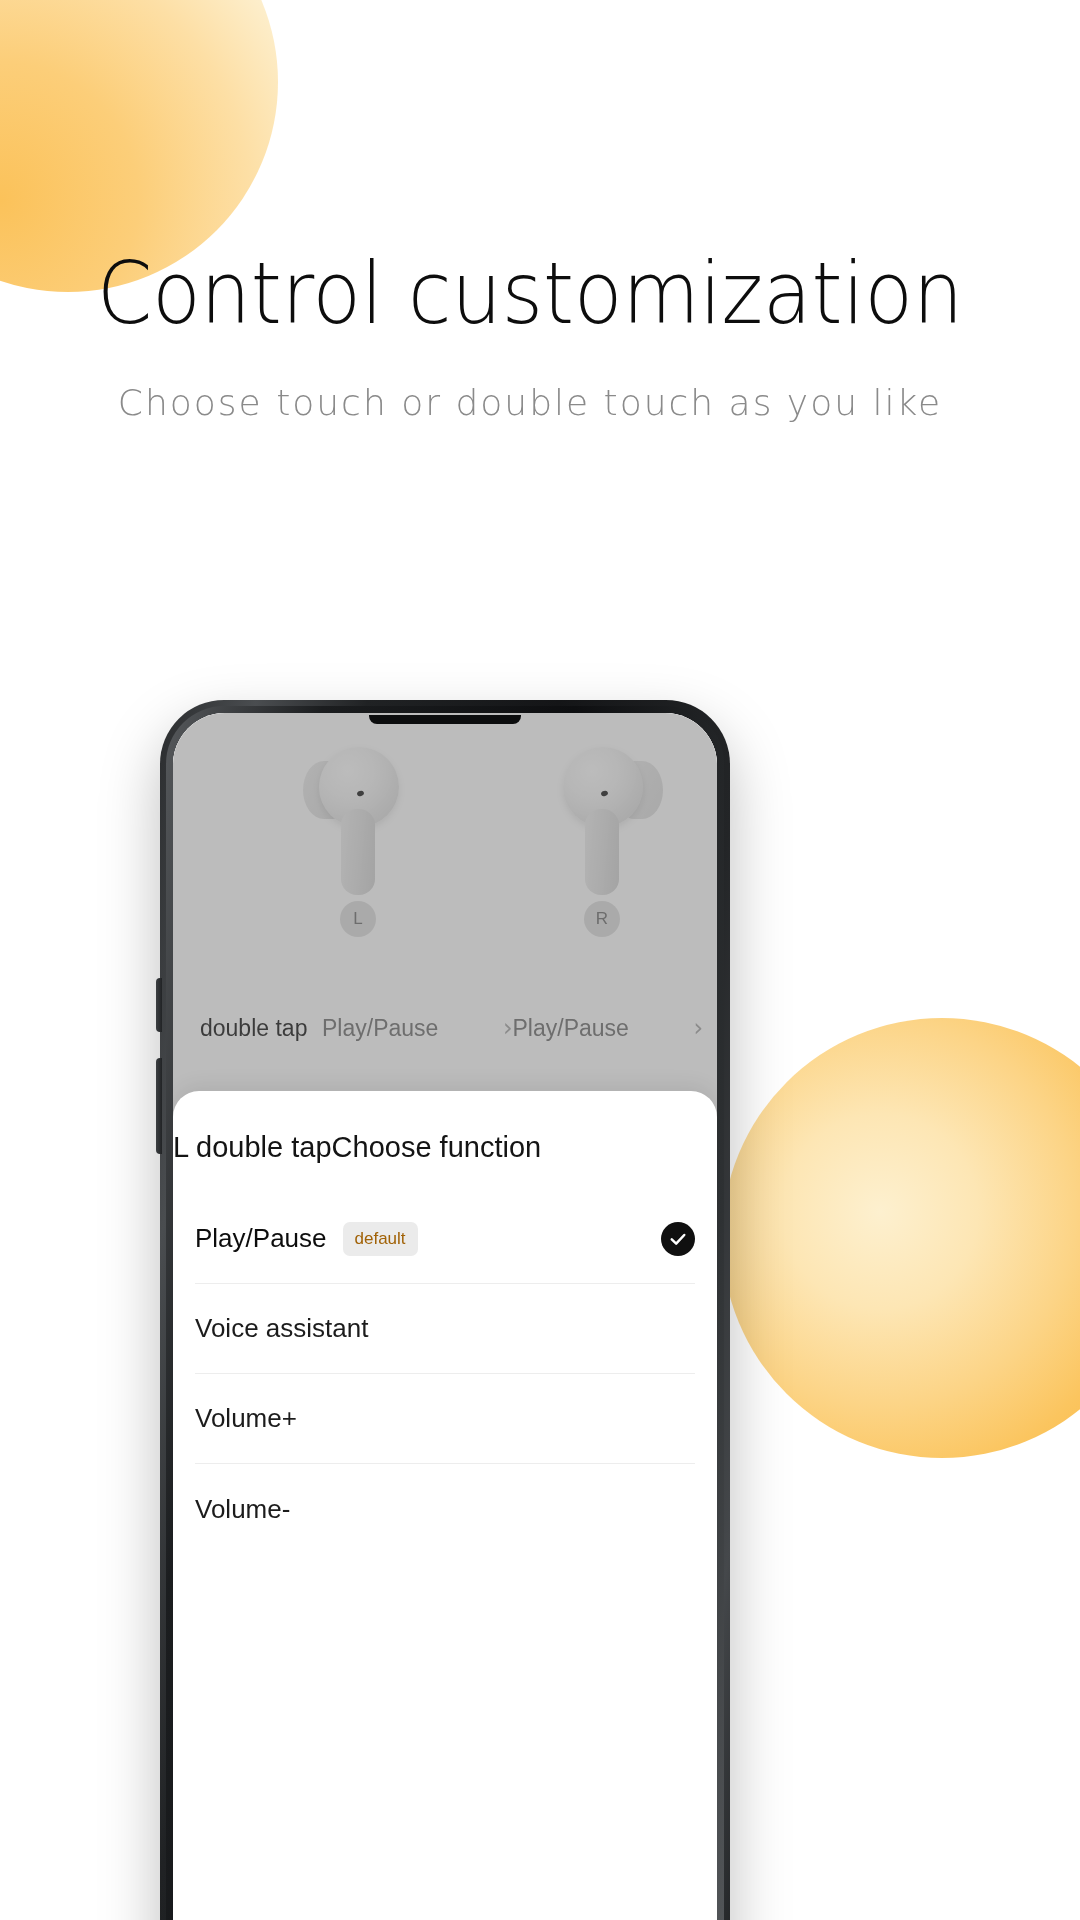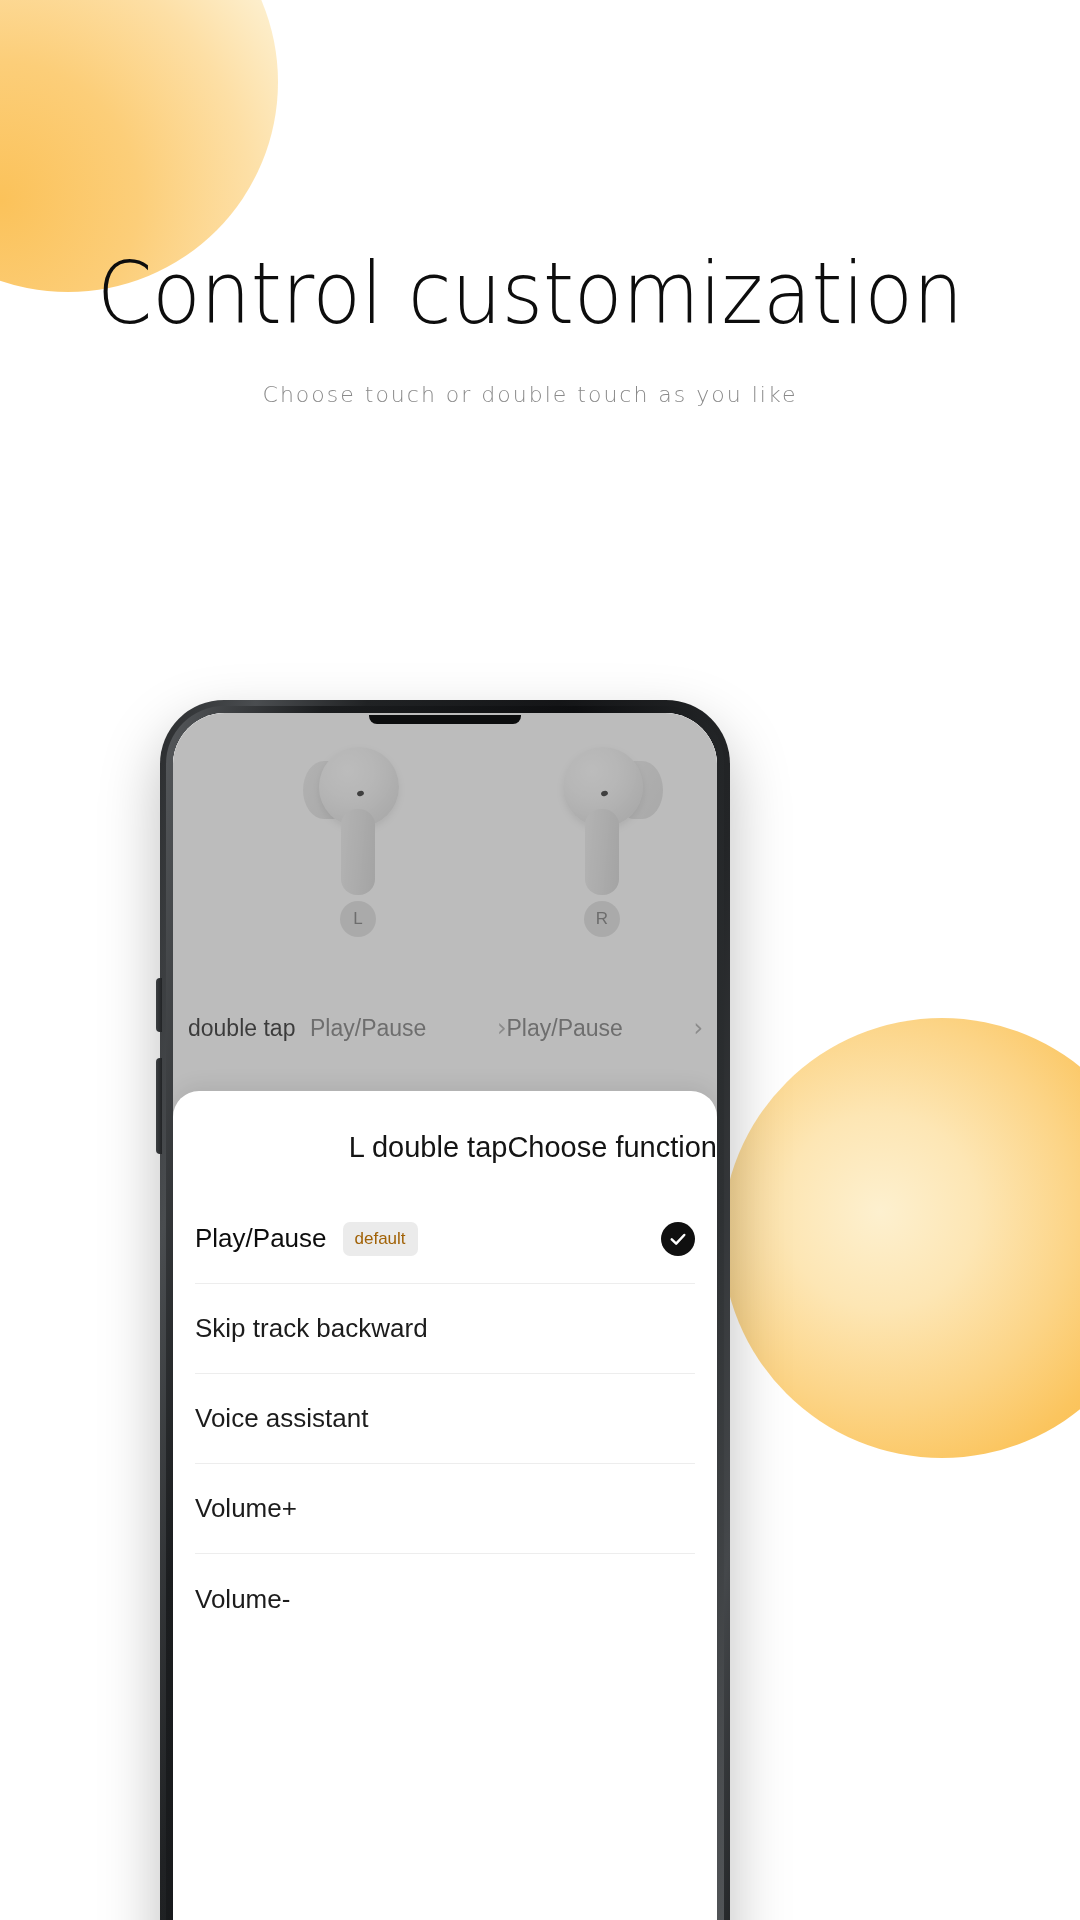--- a/index.html
+++ b/index.html
@@ -58,21 +58,21 @@
     font-weight: 300;
     line-height: 1.0;
     color: #0d0d0d;
     letter-spacing: 0px;
     transform: scaleX(0.92);
   }
 
   .subtitle {
     margin-top: 46px;
     font-family: "DejaVu Sans", sans-serif;
-    font-size: 22px;
+    font-size: 36px;
     font-weight: 300;
     color: #8a8a8a;
     letter-spacing: 2.0px;
   }
 
   
   .phone {
     position: absolute;
     left: 160px;
     top: 700px;
@@ -216,21 +216,21 @@
     line-height: 36px;
     text-align: center;
     font-family: "Liberation Sans", sans-serif;
   }
 
   
   .tap-row {
     display: flex;
     align-items: center;
     height: 106px;
-    padding: 0 14px 0 15px;
+    padding: 0 14px 0 27px;
     background: #ffffff;
   }
   .tap-label {
     width: 122px;
     font-size: 23px;
     color: #111111;
     flex: 0 0 auto;
   }
   .tap-cell {
     display: flex;
@@ -302,21 +302,21 @@
     bottom: 0;
     top: 378px;
     background: #ffffff;
     border-radius: 26px 26px 0 0;
     z-index: 8;
     overflow: hidden;
     box-shadow: 0 -6px 20px rgba(0,0,0,0.07);
   }
 
   .sheet-title {
-    text-align: right;
+    text-align: left;
     font-size: 29px;
     color: #141414;
     padding: 40px 0 30px 0;
   }
 
   .opt {
     display: flex;
     align-items: center;
     height: 90px;
     margin: 0 22px;
@@ -459,23 +459,20 @@
           <div class="opt-label">Play/Pause</div>
           <div class="chip">default</div>
           <div class="spacer"></div>
           <div class="check">
             <svg width="20" height="20" viewBox="0 0 24 24" fill="none" stroke="#ffffff" stroke-width="3" stroke-linecap="round" stroke-linejoin="round">
               <polyline points="4.5,12.5 9.8,17.5 19.5,7.2"></polyline>
             </svg>
           </div>
         </div>
 
-        <div class="opt">
-          <div class="opt-label">Skip track backward</div>
-        </div>
 
 
         <div class="opt">
           <div class="opt-label">Voice assistant</div>
         </div>
 
         <div class="opt">
           <div class="opt-label">Volume+</div>
         </div>
 

